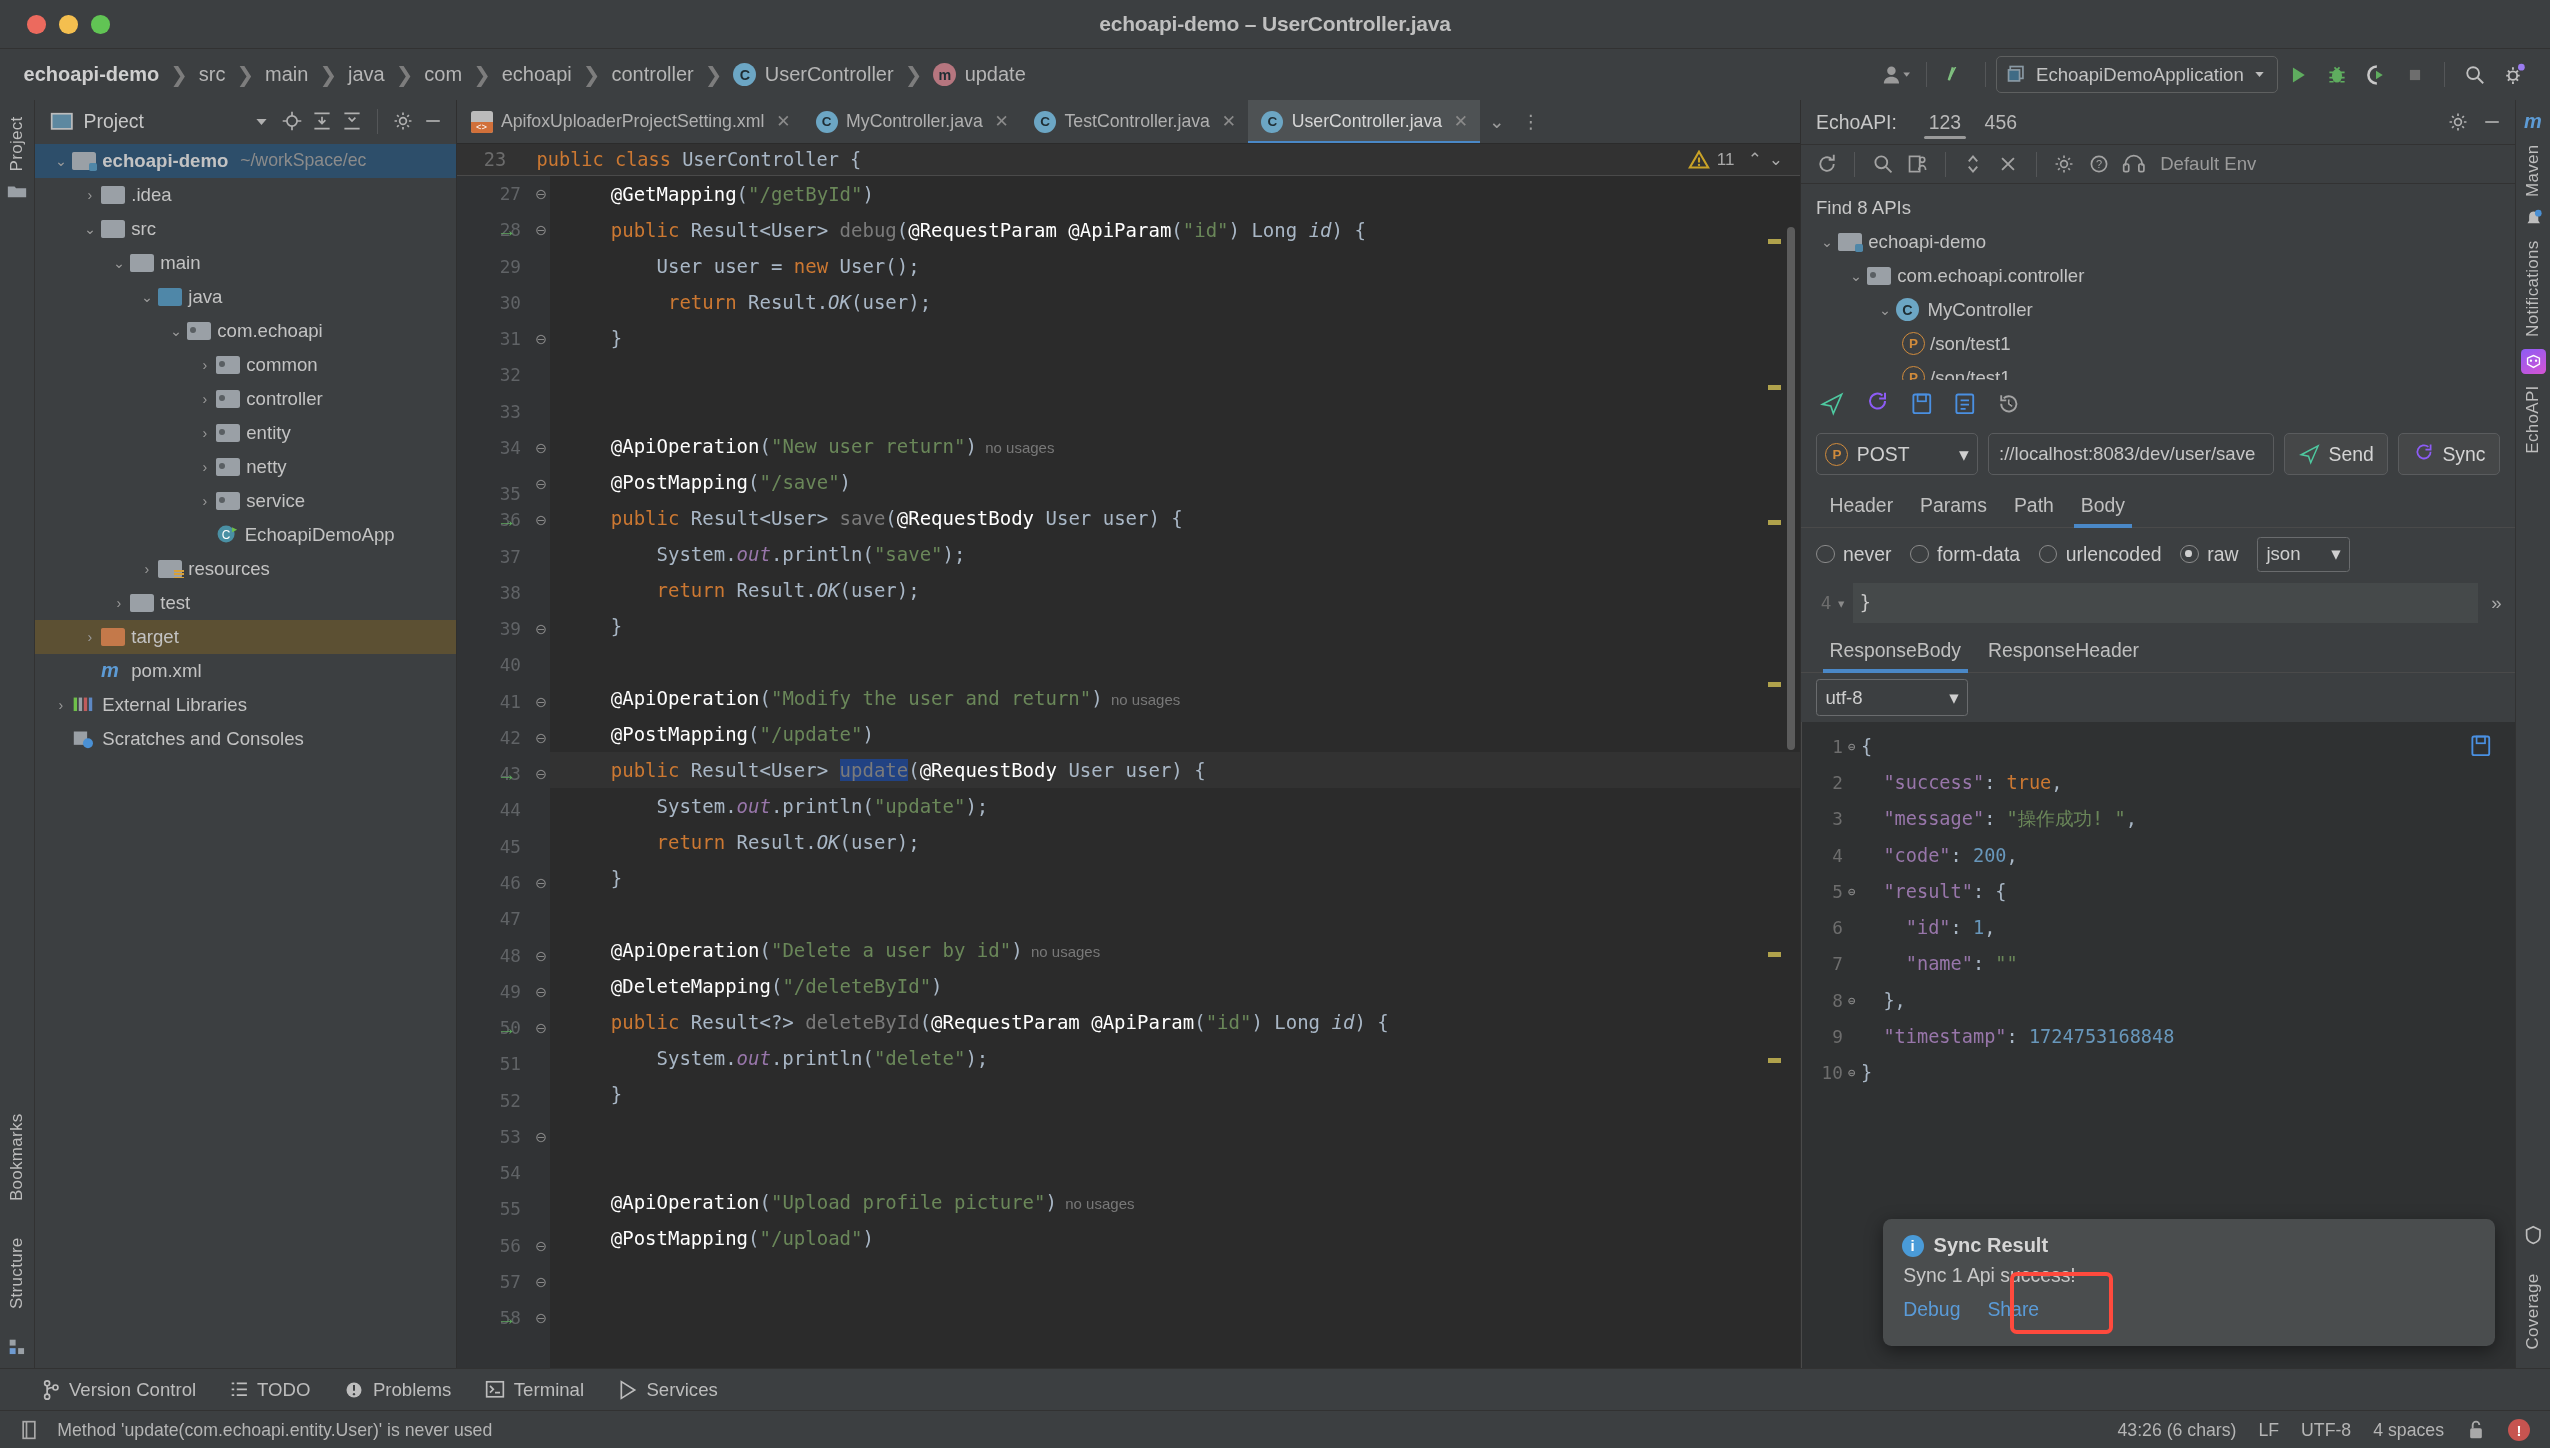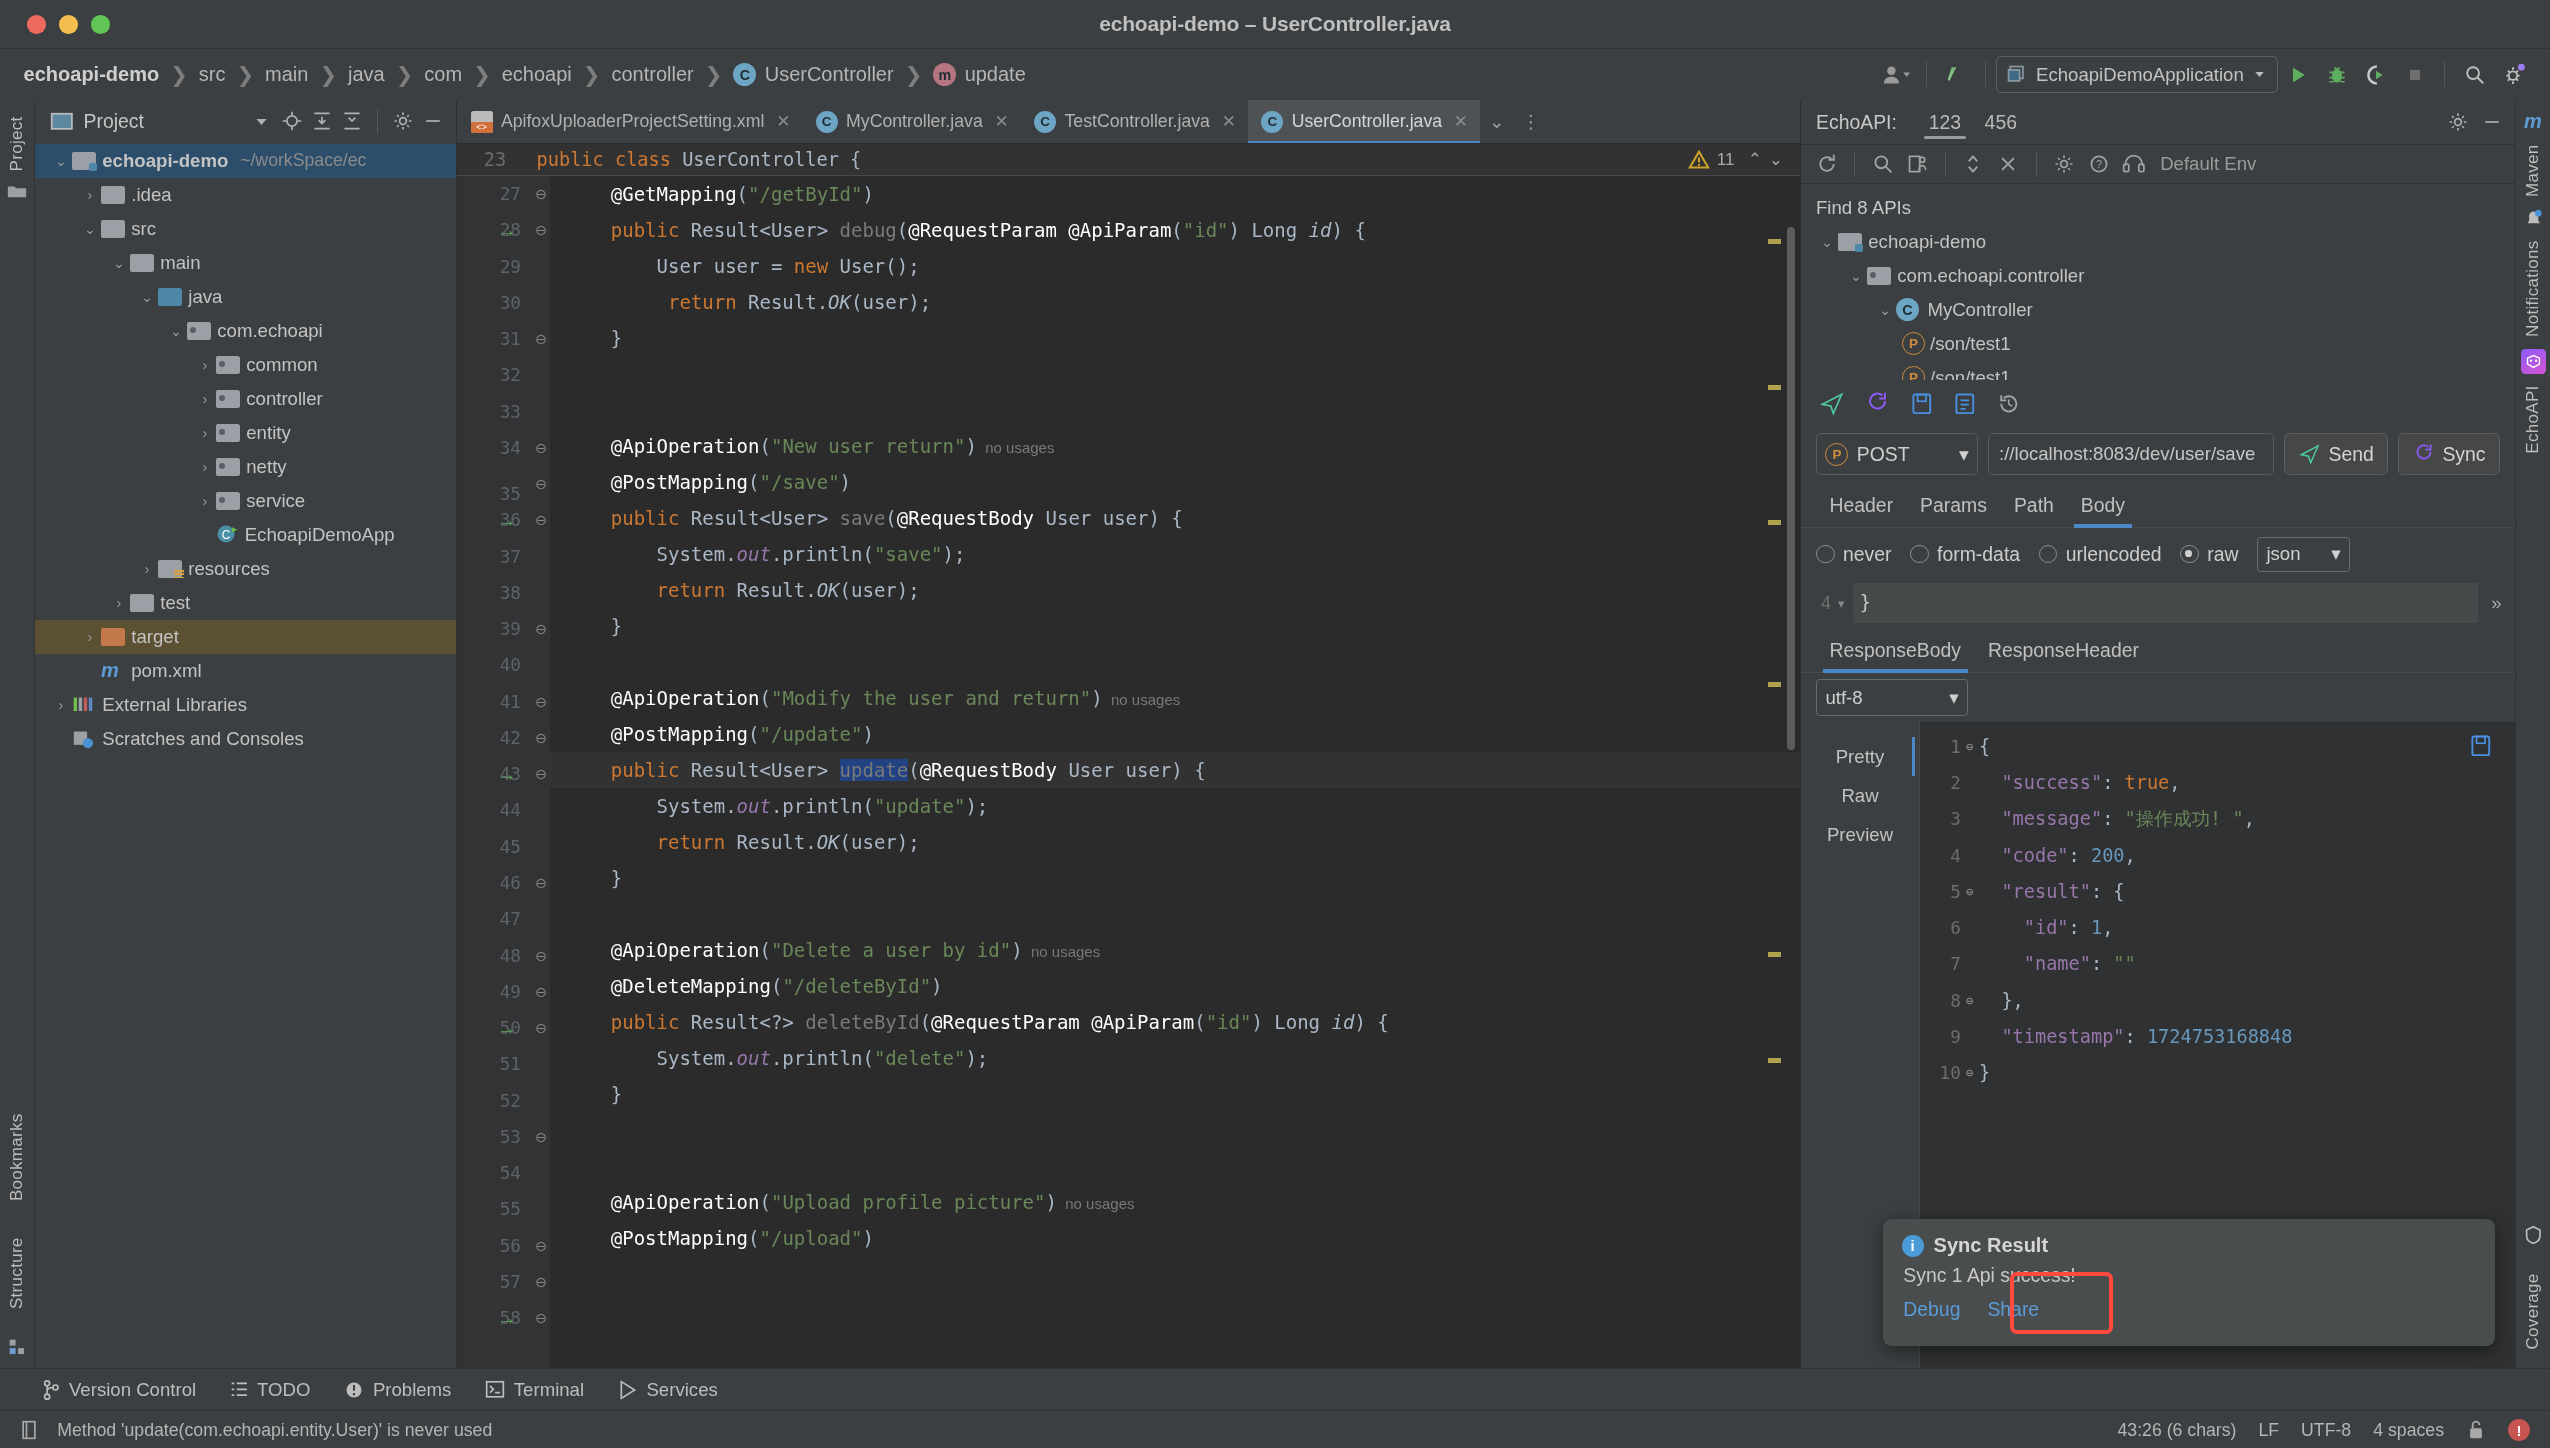--- a/index.html
+++ b/index.html
@@ -832,25 +832,20 @@
       </div>
 
       <div class="encrow">
         <div class="encsel">
           <span>utf-8</span>
           <span>▾</span>
         </div>
       </div>
 
       <div class="respbody">
-        <div class="viewmodes">
-          <div class="vm active">Pretty</div>
-          <div class="vm">Raw</div>
-          <div class="vm">Preview</div>
-        </div>
         <div class="jsonview" id="jsonview">
           <span style="position:absolute;right:22px;top:11.8px">
             <svg width="23.6" height="23.6" viewBox="0 0 28 28">
                 <rect x="4" y="3" width="20" height="22" rx="2" stroke="#4a90e2" stroke-width="2.2" fill="none"></rect>
                 <rect x="9" y="3" width="10" height="8" stroke="#4a90e2" stroke-width="2" fill="none"></rect>
               </svg>
           </span>
         <span class="jgl" style="top: 6.7px;">1</span>
             <span class="jfold" style="top: 6.7px;">⊖</span>
             <div class="jl" style="position: absolute; top: 6.7px; left: 0px; right: 0px;"><span class="jpunct">{</span></div>

